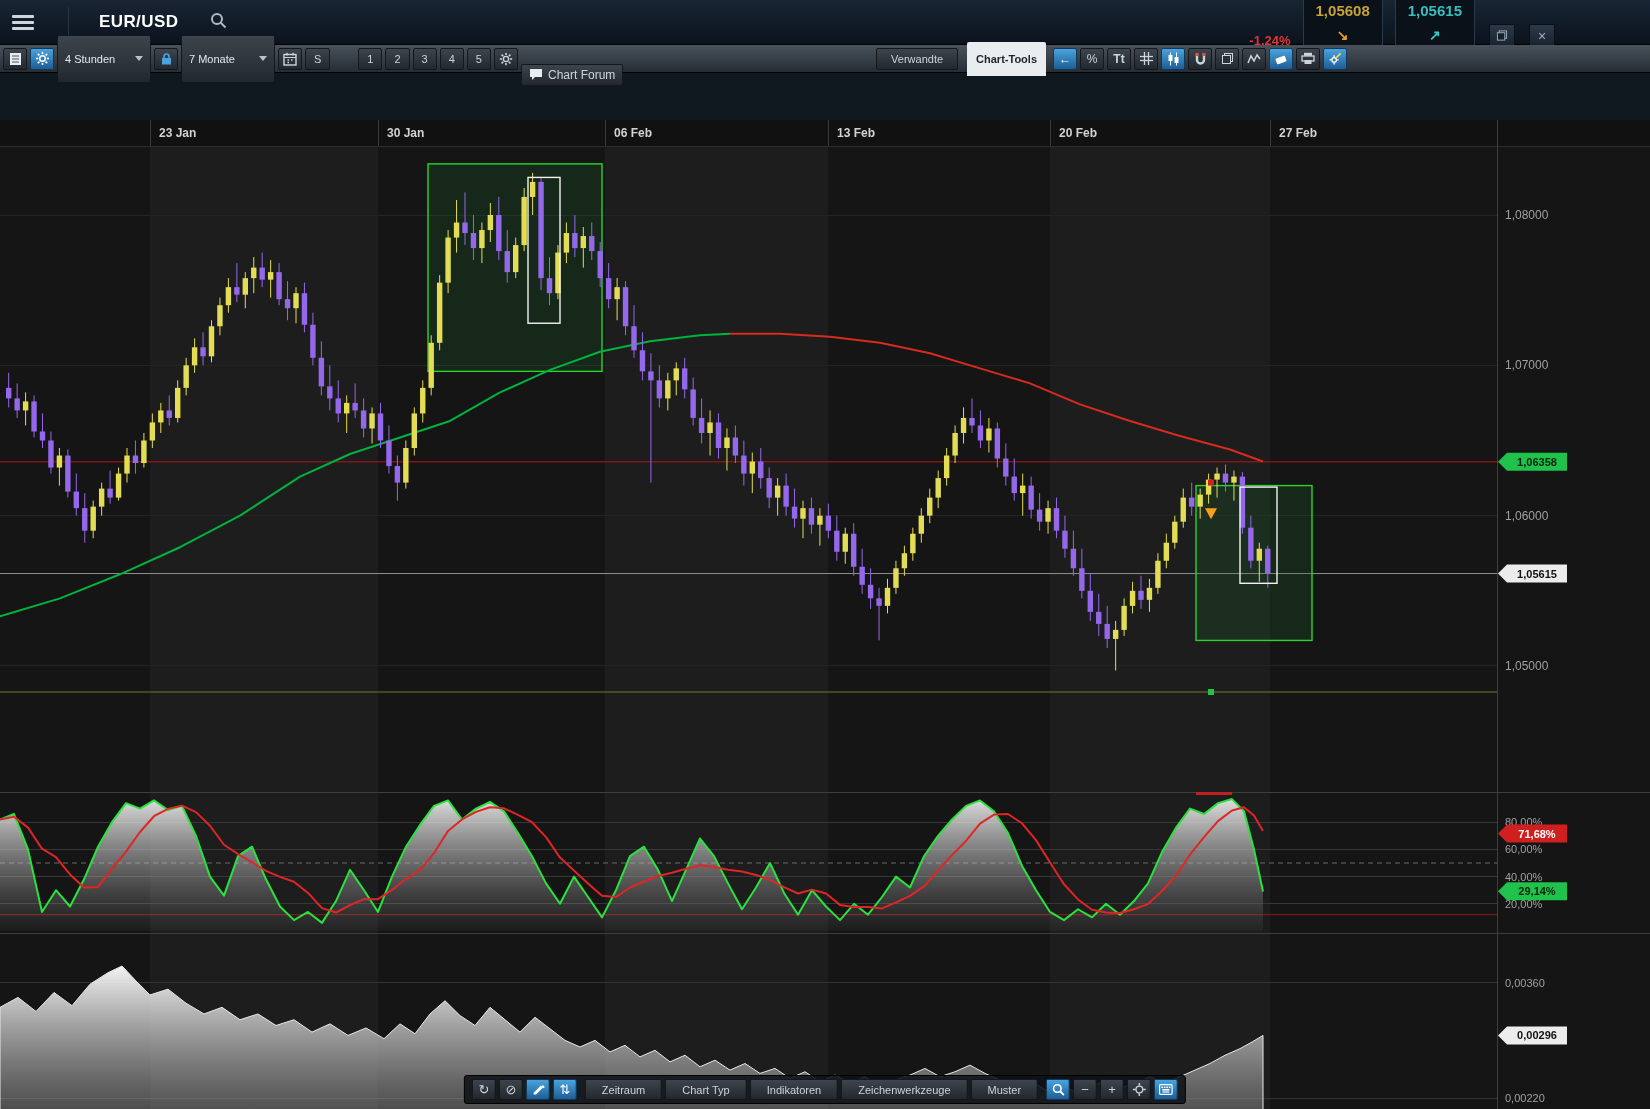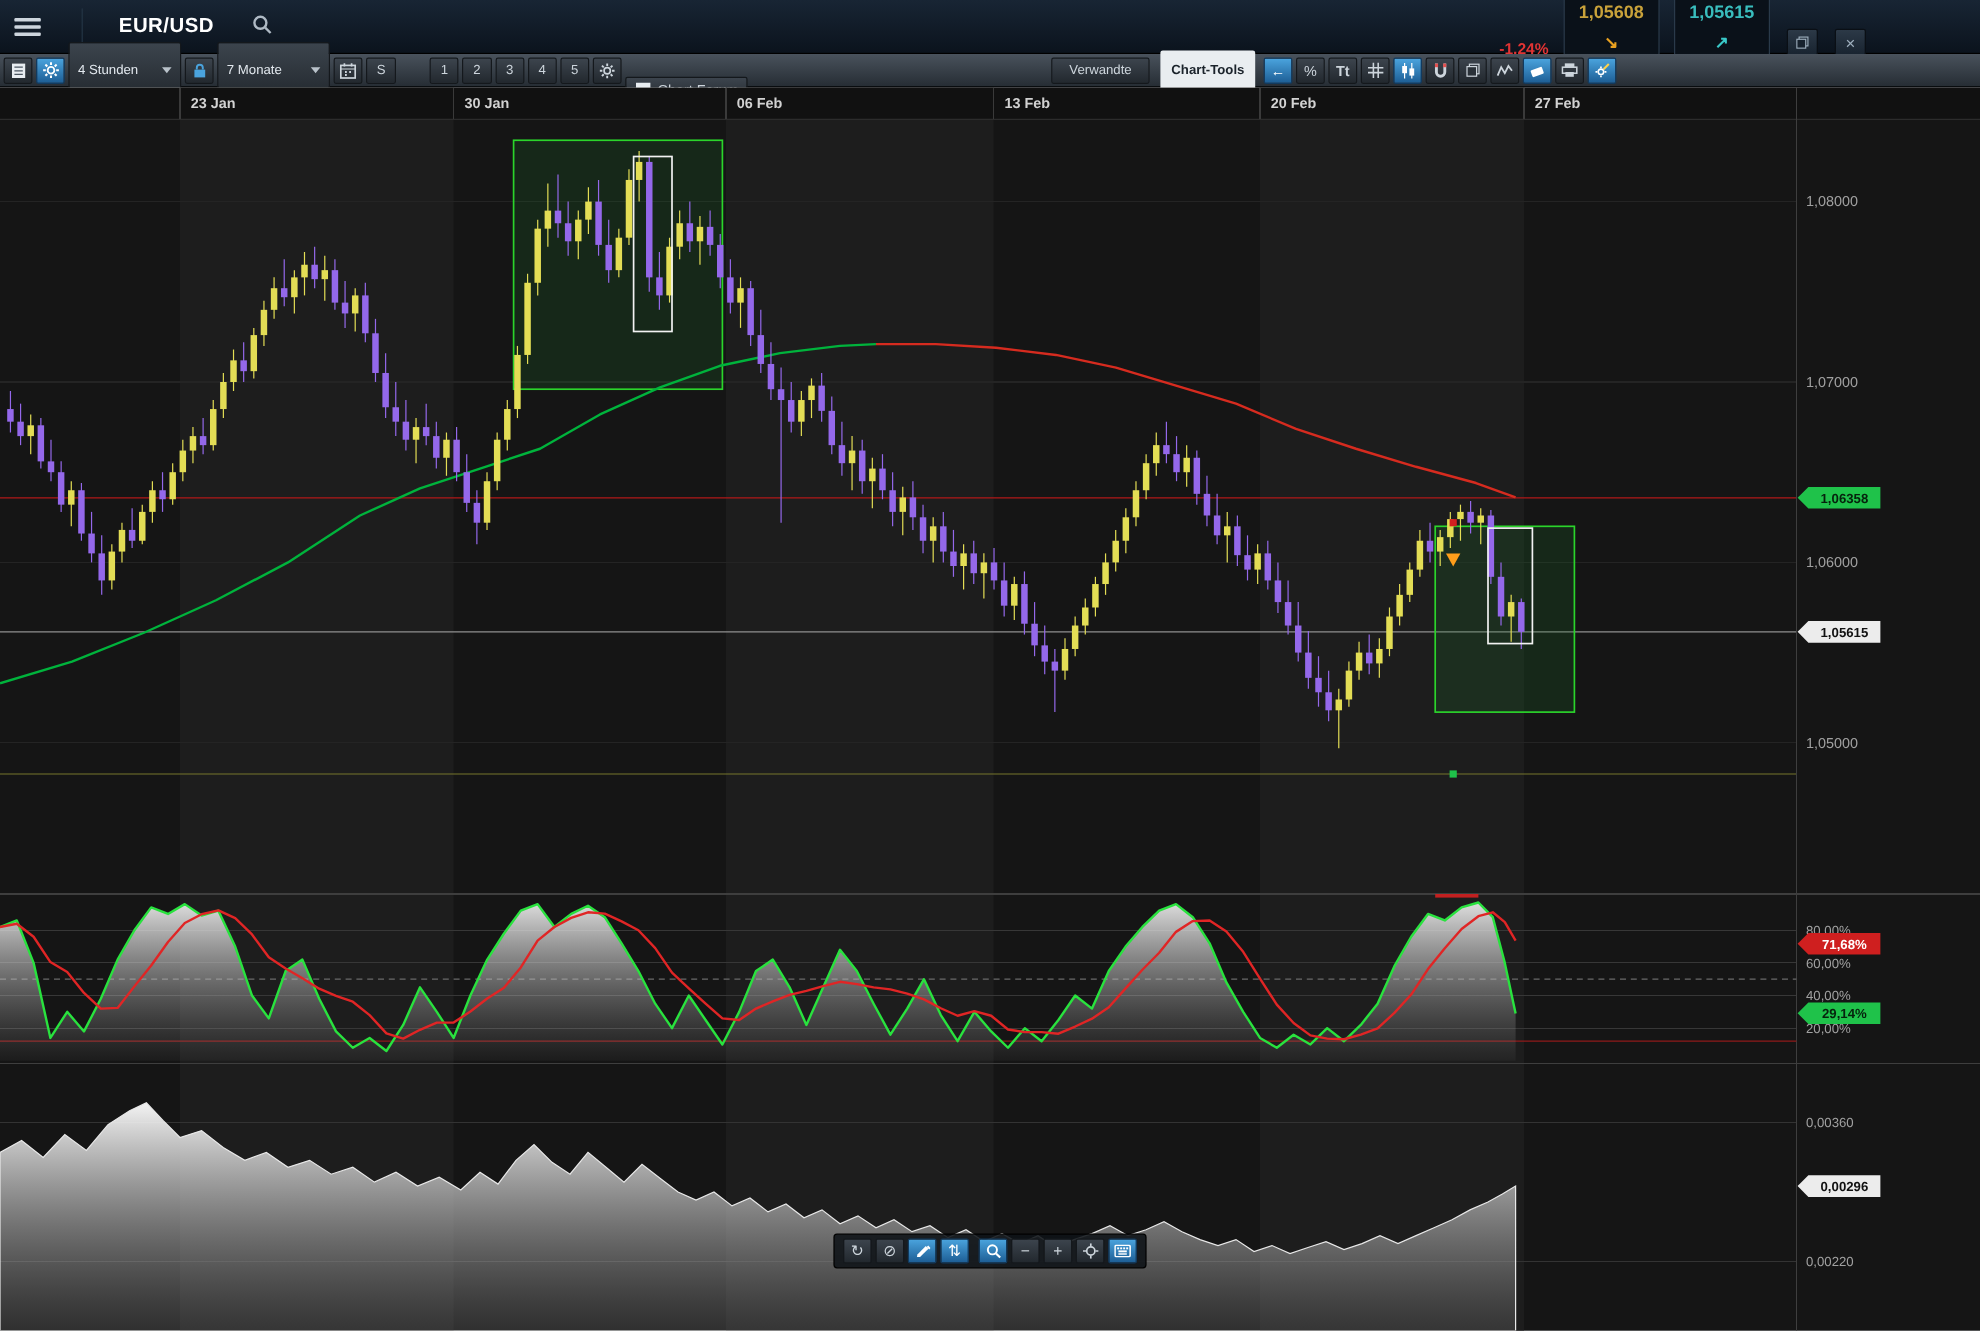--- a/index.html
+++ b/index.html
@@ -40,21 +40,21 @@
   .dd{height:22px;display:flex;align-items:center;gap:6px;background:linear-gradient(#3c444d,#22282e);
     border:1px solid #14181c;border-radius:2px;color:#e2e8ee;padding:12px 7px;cursor:pointer;min-width:78px;justify-content:space-between;}
   .chev{width:0;height:0;border-left:4px solid transparent;border-right:4px solid transparent;border-top:5px solid #b9c2ca;}
   .txt-btn{height:22px;background:linear-gradient(#3c444d,#22282e);border:1px solid #14181c;border-radius:2px;
     color:#cdd5dc;font-size:11px;padding:0 8px;cursor:pointer;}
   .gap{width:22px;}
   .tools-tab{height:34px;display:flex;align-items:center;background:#e9edf0;color:#1b232b;font-weight:bold;
     padding:0 9px;border-radius:2px 2px 0 0;margin:0 4px 0 6px;}
 
   
-  .chart-area{position:relative;width:1650px;height:1036px;background:#e5e5e5;}
+  .chart-area{position:relative;width:1650px;height:1036px;background:#d946ef;margin-top:47px;}
   #chart{position:absolute;left:0;top:0;font-family:"Liberation Sans",sans-serif;}
 
   
   .bottom-bar{position:absolute;top:955px;left:50%;transform:translateX(-50%);display:flex;align-items:center;gap:8px;
     background:rgba(14,18,23,0.88);border:1px solid #000;border-radius:3px;padding:3px 7px;}
   .bb-group{display:flex;align-items:center;gap:3px;}
   .bb-icon{width:24px;height:21px;display:flex;align-items:center;justify-content:center;
     background:linear-gradient(#3c444d,#22282e);border:1px solid #14181c;border-radius:2px;color:#cdd5dc;font-size:13px;cursor:pointer;padding:0;}
   .bb-icon.blue{background:linear-gradient(#4aa3dd,#1d5e95);color:#fff;border-color:#123a5e;}
   .bb-btn{height:21px;background:linear-gradient(#3c444d,#22282e);border:1px solid #14181c;border-radius:2px;
@@ -645,20 +645,27 @@
         <button class="bb-icon">↻</button>
         <button class="bb-icon">⊘</button>
         <button class="bb-icon blue">
           <svg width="13" height="13" viewBox="0 0 13 13">
               <path d="M2 11 L9 4 L11.2 6.2 L4.2 13 L1.6 13 Z" transform="translate(0,-1.6)" fill="#fff"></path>
               <path d="M9.8 3.2 L11 2 L13 4 L11.8 5.2 Z" fill="#fff"></path>
             </svg>
         </button>
         <button class="bb-icon blue">⇅</button>
       </div>
+      <div class="bb-group" id="bbButtons">
+          <button class="bb-btn">Zeitraum</button>
+          <button class="bb-btn">Chart Typ</button>
+          <button class="bb-btn">Indikatoren</button>
+          <button class="bb-btn">Zeichenwerkzeuge</button>
+          <button class="bb-btn">Muster</button>
+        </div>
       <div class="bb-group">
         <button class="bb-icon blue">
           <svg width="13" height="13" viewBox="0 0 13 13">
               <circle cx="5.5" cy="5.5" r="3.8" fill="none" stroke="#fff" stroke-width="1.6"></circle>
               <line x1="8.5" y1="8.5" x2="12" y2="12" stroke="#fff" stroke-width="1.8"></line>
             </svg>
         </button>
         <button class="bb-icon">−</button>
         <button class="bb-icon">+</button>
         <button class="bb-icon">

